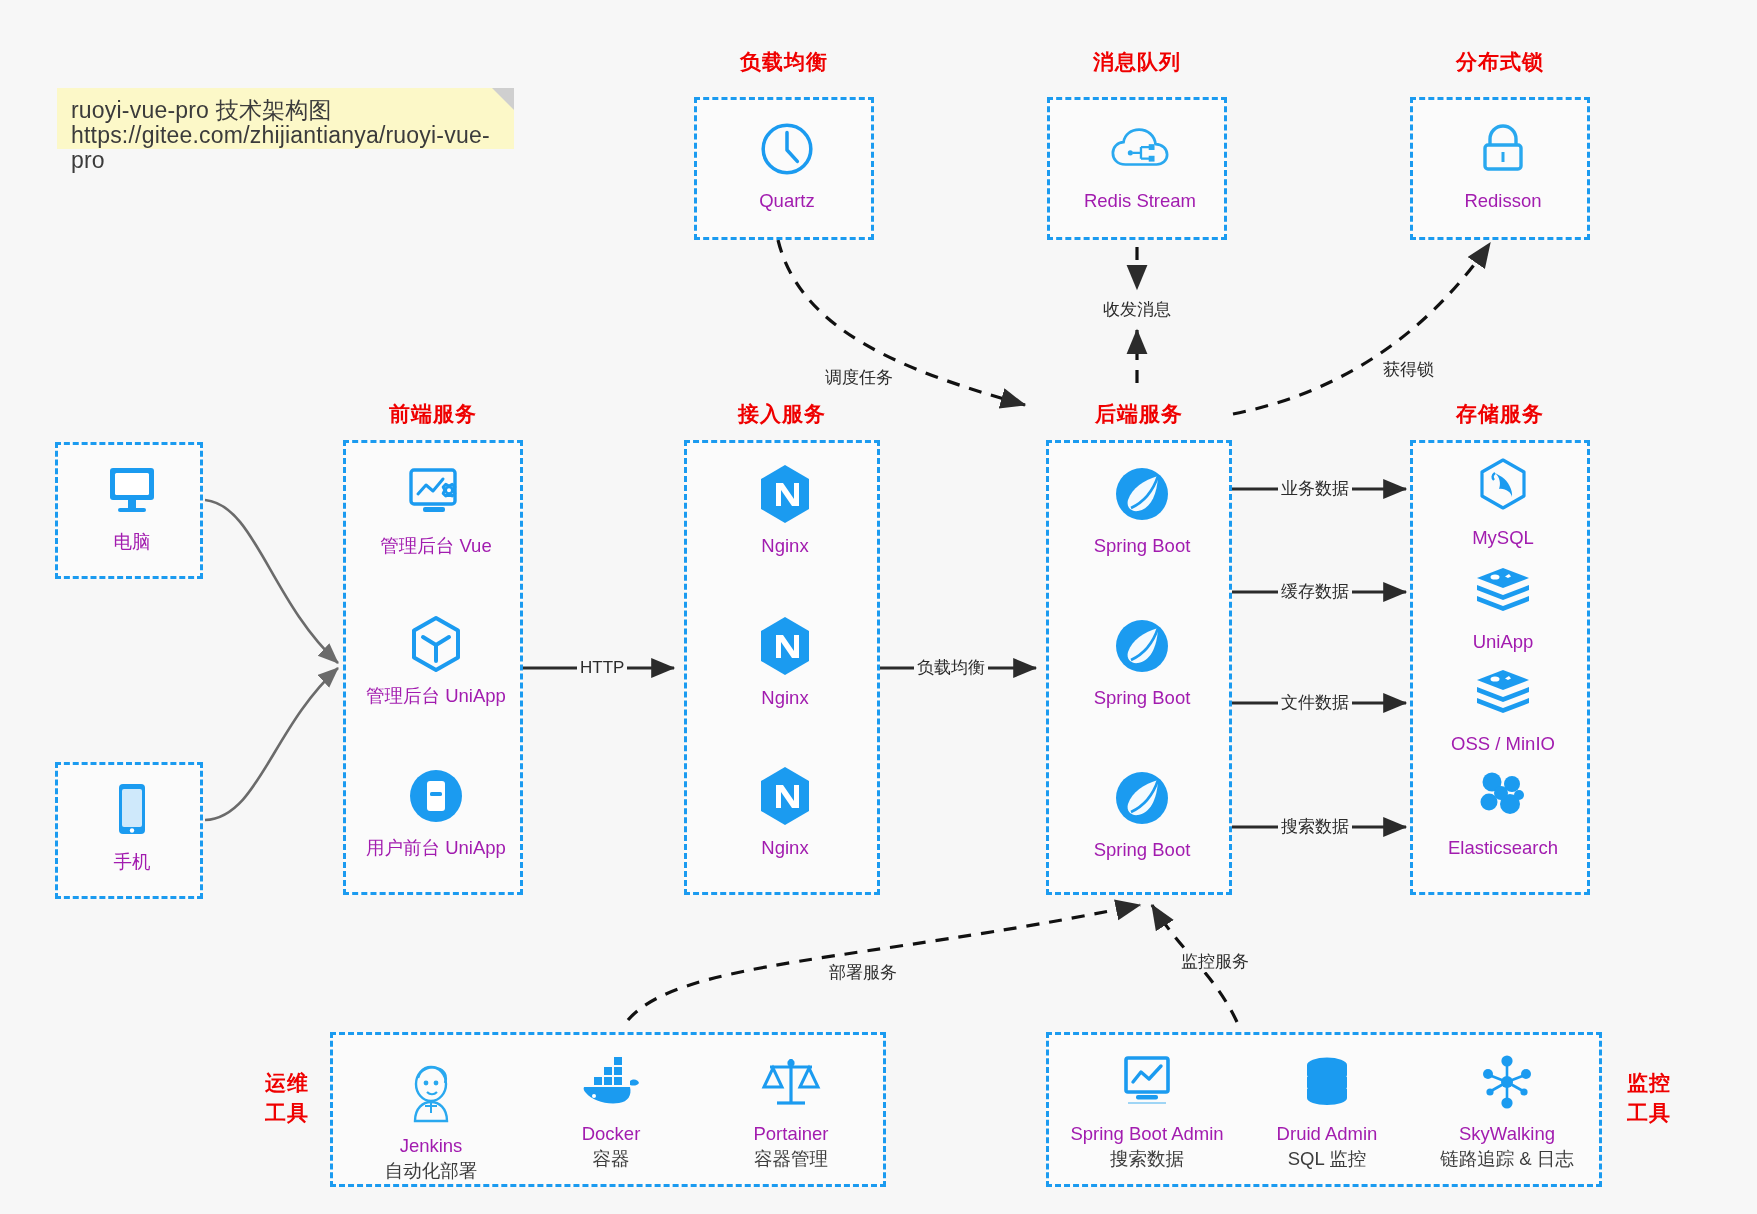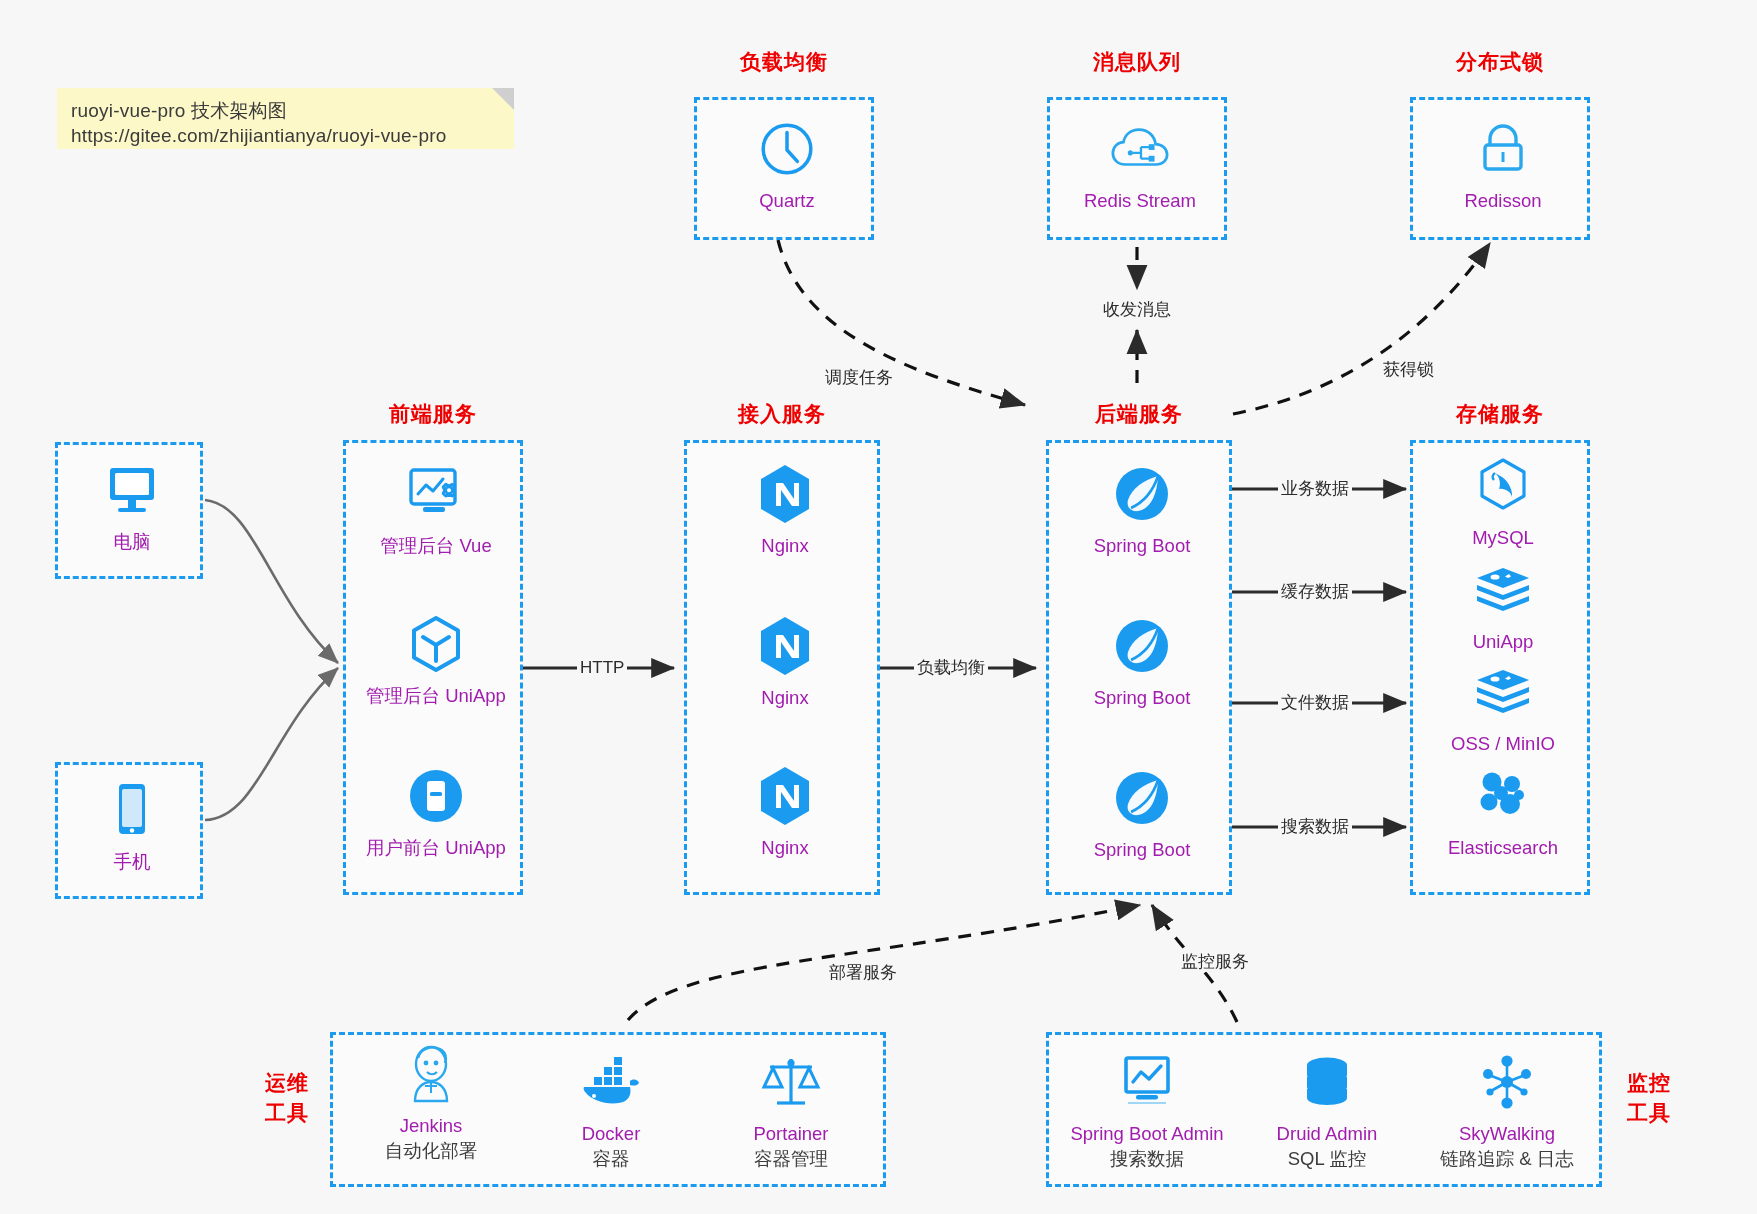--- a/index.html
+++ b/index.html
@@ -31,21 +31,21 @@
   
   .note {
     position: absolute;
     left: 57px;
     top: 88px;
     width: 457px;
     height: 61px;
     background: #fcf8c8;
     box-sizing: border-box;
     padding: 10px 14px 0 14px;
-    font-size: 19px;
+    font-size: 23px;
     line-height: 25px;
     color: #3b3b3b;
     letter-spacing: 0.2px;
   }
   .note .fold {
     position: absolute;
     right: 0;
     top: 0;
     width: 0; height: 0;
     border-top: 22px solid #cfcfcf;
@@ -371,21 +371,21 @@
       </div>
       <div class="lbl">Elasticsearch</div>
     </div>
   </div>
 
   <div class="group-title side" style="left:255px; top:1068px; width:64px;">
     <div>运维</div>
     <div>工具</div>
   </div>
   <div class="dbox" style="left:330px; top:1032px; width:556px; height:155px;">
-    <div class="node" style="left:18px; top:8px;text-align:center;">
+    <div class="node" style="left:18px; top:28px;text-align:center;">
       <div class="ico">
         <svg width="60" height="62" viewBox="0 0 60 62">
           <ellipse cx="30" cy="21" rx="15" ry="17" fill="none" stroke="#29a8ef" stroke-width="2.4"></ellipse>
           <path d="M17 15 C19 6 30 2 39 6 C45 9 46 15 44 20" fill="none" stroke="#29a8ef" stroke-width="2.4"></path>
           <circle cx="25" cy="20" r="2.4" fill="#29a8ef"></circle>
           <circle cx="35" cy="20" r="2.4" fill="#29a8ef"></circle>
           <path d="M26 29 C29 32 33 32 36 29" fill="none" stroke="#29a8ef" stroke-width="2.2"></path>
           <path d="M14 58 C14 45 22 39 30 39 C38 39 46 45 46 58 Z" fill="none" stroke="#29a8ef" stroke-width="2.4"></path>
           <path d="M30 39 L30 50 M24 43 L36 43" fill="none" stroke="#29a8ef" stroke-width="2"></path>
         </svg>

